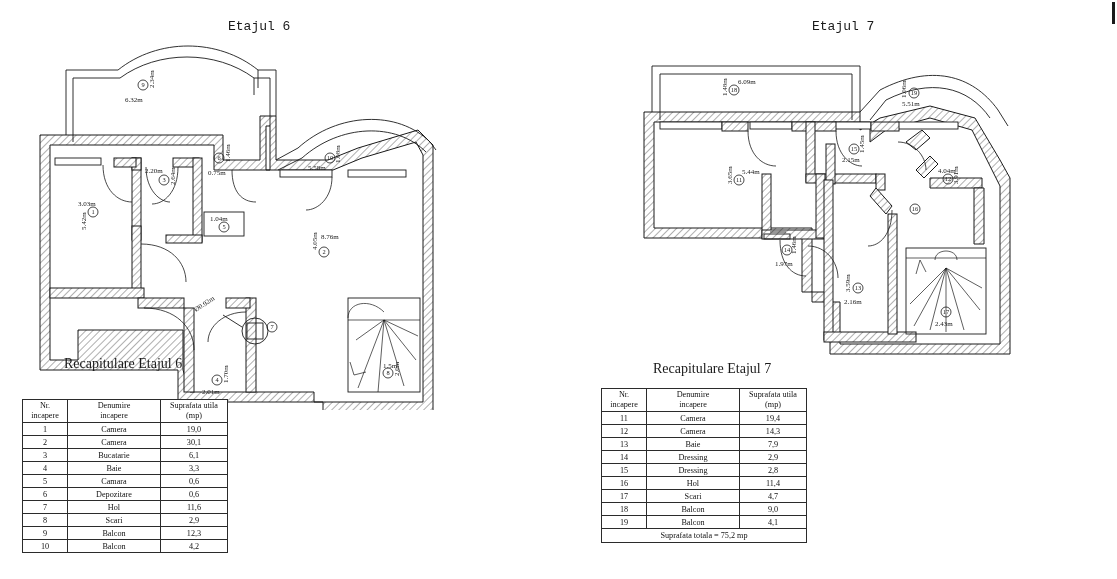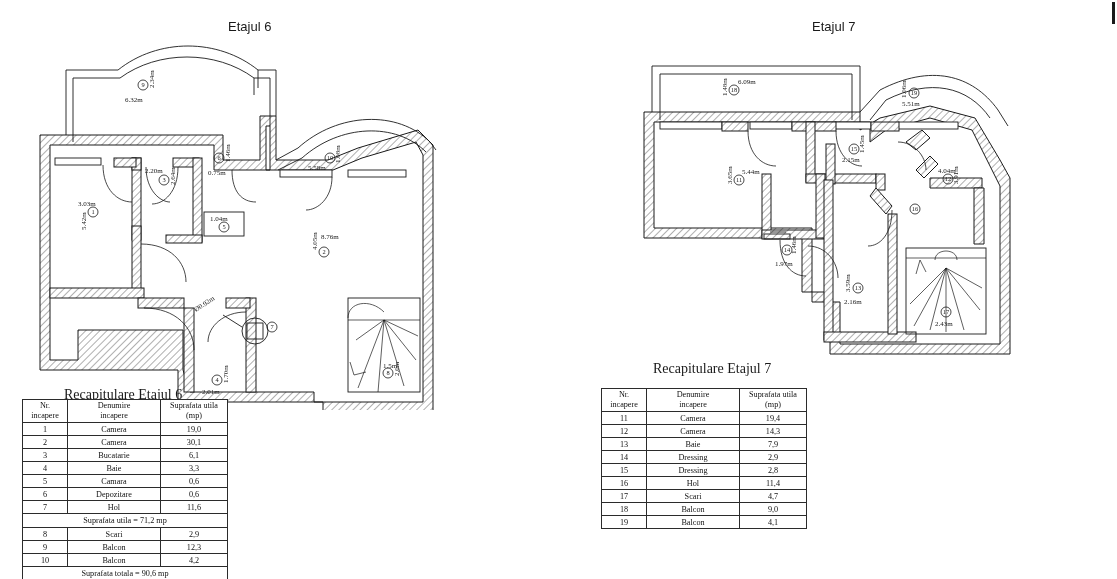--- a/index.html
+++ b/index.html
@@ -11,36 +11,36 @@
     width: 1117px;
     height: 579px;
     position: relative;
     overflow: hidden;
     font-family: "Liberation Serif", serif;
     color: #111111;
   }
 
   .plan-title {
     position: absolute;
-    font-family: Liberation Sans, sans-serif;
+    font-family: Liberation Mono, monospace;
     font-size: 13px;
     color: #1a1a1a;
     white-space: nowrap;
   }
   #title-left  { left: 228px; top: 19px; }
   #title-right { left: 812px; top: 19px; }
 
   .recap-title {
     position: absolute;
     font-family: "Liberation Serif", serif;
     font-size: 14px;
     color: #1a1a1a;
     white-space: nowrap;
   }
-  #recap-title-left  { left: 64px;  top: 387px; }
+  #recap-title-left  { left: 64px;  top: 356px; }
   #recap-title-right { left: 653px; top: 361px; text-align: center; }
 
   
   .recap-table {
     position: absolute;
     border-collapse: collapse;
     font-family: "Liberation Serif", serif;
     font-size: 8.2px;
     color: #111;
     background: #fff;
@@ -405,39 +405,33 @@
         <td>6</td>
         <td>Depozitare</td>
         <td>0,6</td>
       </tr>
     <tr>
         <td>7</td>
         <td>Hol</td>
         <td>11,6</td>
       </tr>
     <tr>
-        <td class="subtotal" colspan="3">Suprafata utila = 71,2 mp</td>
-      </tr>
-    <tr>
         <td>8</td>
         <td>Scari</td>
         <td>2,9</td>
       </tr>
     <tr>
         <td>9</td>
         <td>Balcon</td>
         <td>12,3</td>
       </tr>
     <tr>
         <td>10</td>
         <td>Balcon</td>
         <td>4,2</td>
-      </tr>
-    <tr>
-        <td class="subtotal" colspan="3">Suprafata totala = 90,6 mp</td>
       </tr>
   </tbody>
 </table>
 
 <table class="recap-table" id="table-right">
   <thead>
     <tr>
       <th class="col-nr">
         <div>Nr.</div>
         <div>incapere</div>
@@ -491,16 +485,19 @@
     <tr>
         <td>18</td>
         <td>Balcon</td>
         <td>9,0</td>
       </tr>
     <tr>
         <td>19</td>
         <td>Balcon</td>
         <td>4,1</td>
       </tr>
+    <tr>
+        <td class="subtotal" colspan="3">Suprafata totala = 75,2 mp</td>
+      </tr>
   </tbody>
 </table>
 
 <div id="edge-mark"></div>
 
 </body></html>

